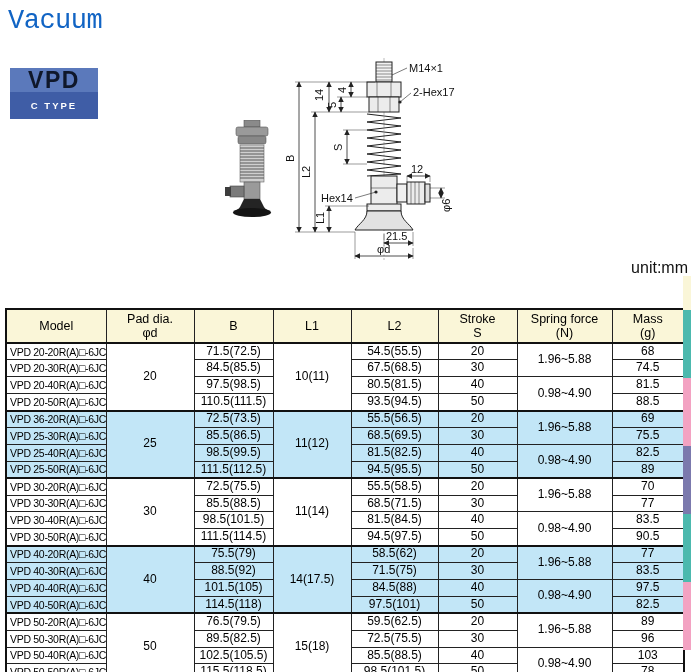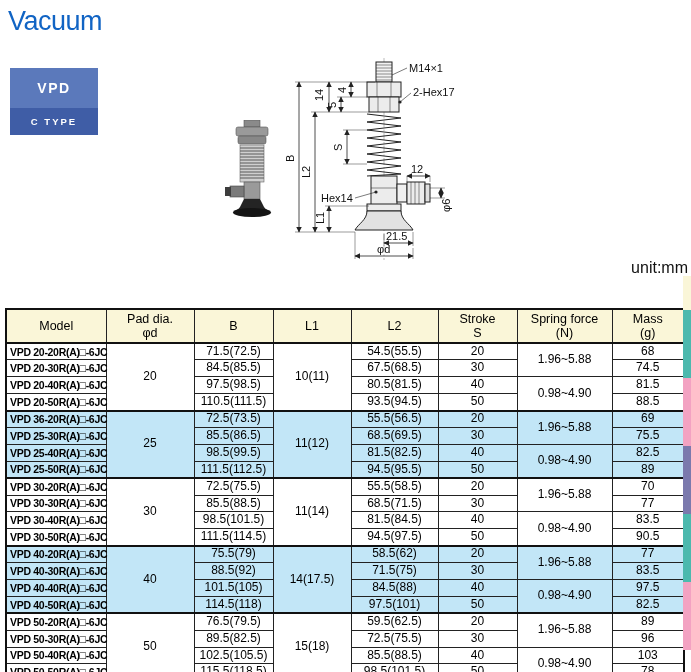--- a/index.html
+++ b/index.html
@@ -1,26 +1,26 @@
 <!DOCTYPE html>
 <html><head>
 <meta charset="utf-8">
 <style>
   * { margin:0; padding:0; box-sizing:border-box; }
   body { background:#fff; font-family:"Liberation Sans", sans-serif; }
   .page { position:relative; width:691px; height:672px; background:#fff; overflow:hidden; }
 
   
-  .title-row { position:absolute; left:8px; top:6px; display:flex; align-items:center; gap:7px; color:#1164c4; }
+  .title-row { position:absolute; left:8px; top:6px; display:flex; align-items:center; gap:7px; color:#1164c4;font-family:Liberation Mono, monospace; }
   .title-main { font-size:27px; font-weight:500; letter-spacing:-0.5px; }
   .title-sub  { font-size:17.5px; font-weight:500; }
 
   
   .badge { position:absolute; left:10px; top:68px; width:88px; height:37px; }
-  .badge-top { height:40px; background:#5b79bb; color:#ffffff; font-weight:bold; font-size:14px;
+  .badge-top { height:24px; background:#5b79bb; color:#0f172a; font-weight:bold; font-size:23px;
                letter-spacing:1.5px; display:flex; align-items:center; justify-content:center; }
   .badge-bottom { height:27px; background:#3f5da6; color:#fff; font-weight:bold; font-size:9.5px;
                letter-spacing:2px; display:flex; align-items:center; justify-content:center; }
 
   .description { position:absolute; left:8px; top:110px; width:92px; font-size:13.5px; line-height:1.28; color:#111; }
 
   
   .photo { position:absolute; left:216px; top:120px; }
   .drawing { position:absolute; left:283px; top:54px; }
   .drawing text { font-size:11px; fill:#111; font-family:"Liberation Sans",sans-serif; }
@@ -30,21 +30,21 @@
   
   .spec-table { position:absolute; left:5px; top:276px; width:678px; border-collapse:collapse;
                 table-layout:fixed; border:2px solid #111;margin-top:32px; }
   .spec-table th, .spec-table td { border:1px solid #222; text-align:center; padding:0; line-height:1.15;
                 color:#000; background:#fff; }
   .spec-table thead th { height:34px; background:#faf6d8; font-weight:normal; font-size:12.5px;
                 border-bottom:2px solid #111; }
   .spec-table tbody td { height:16.9px; font-size:12px; }
   .spec-table tbody tr.shaded td { background:#c2e6f7; }
   .spec-table tbody tr.group-start td { border-top:2px solid #111; }
-  .spec-table td.model { text-align:left; padding-left:3px; font-size:10.5px; letter-spacing:-0.3px; white-space:nowrap;font-weight:bold; }
+  .spec-table td.model { text-align:left; padding-left:3px; font-size:10.5px; letter-spacing:-0.3px; white-space:nowrap; }
 
   
   .strip-header { position:absolute; left:683px; top:276px; width:8px; height:34px; background:#faf6d8; }
   .strips { position:absolute; left:683px; top:310px; width:8px; display:flex; flex-direction:column; }
   .strips .strip { width:8px; height:68px; }
 
   .footnote { position:absolute; left:6px; top:652px; font-size:11.5px; color:#111; }
 </style>
 </head>
 <body>

